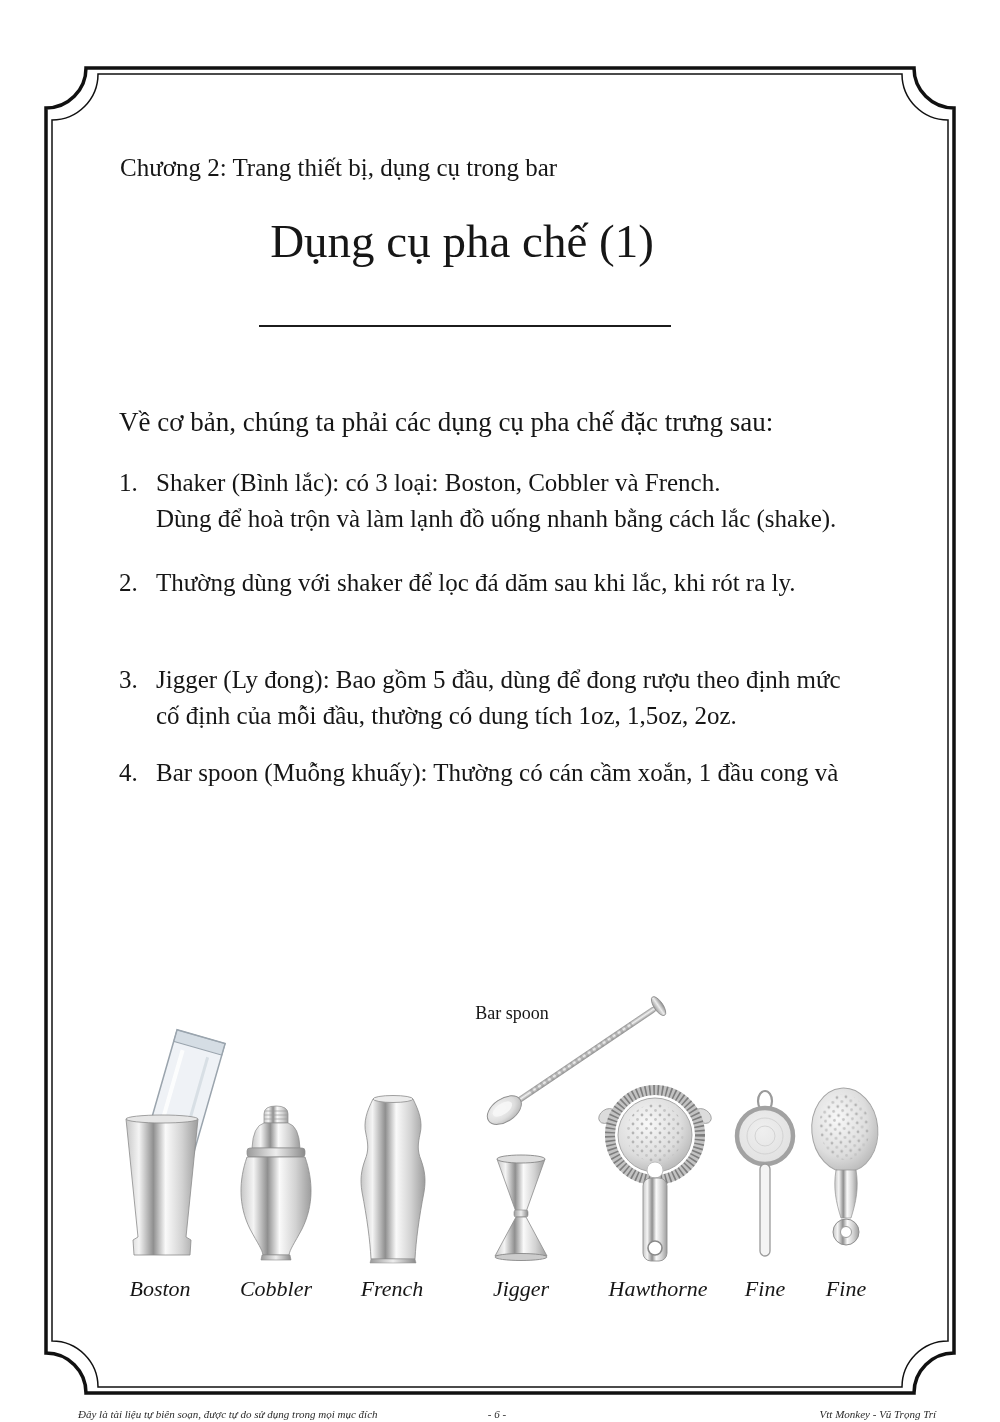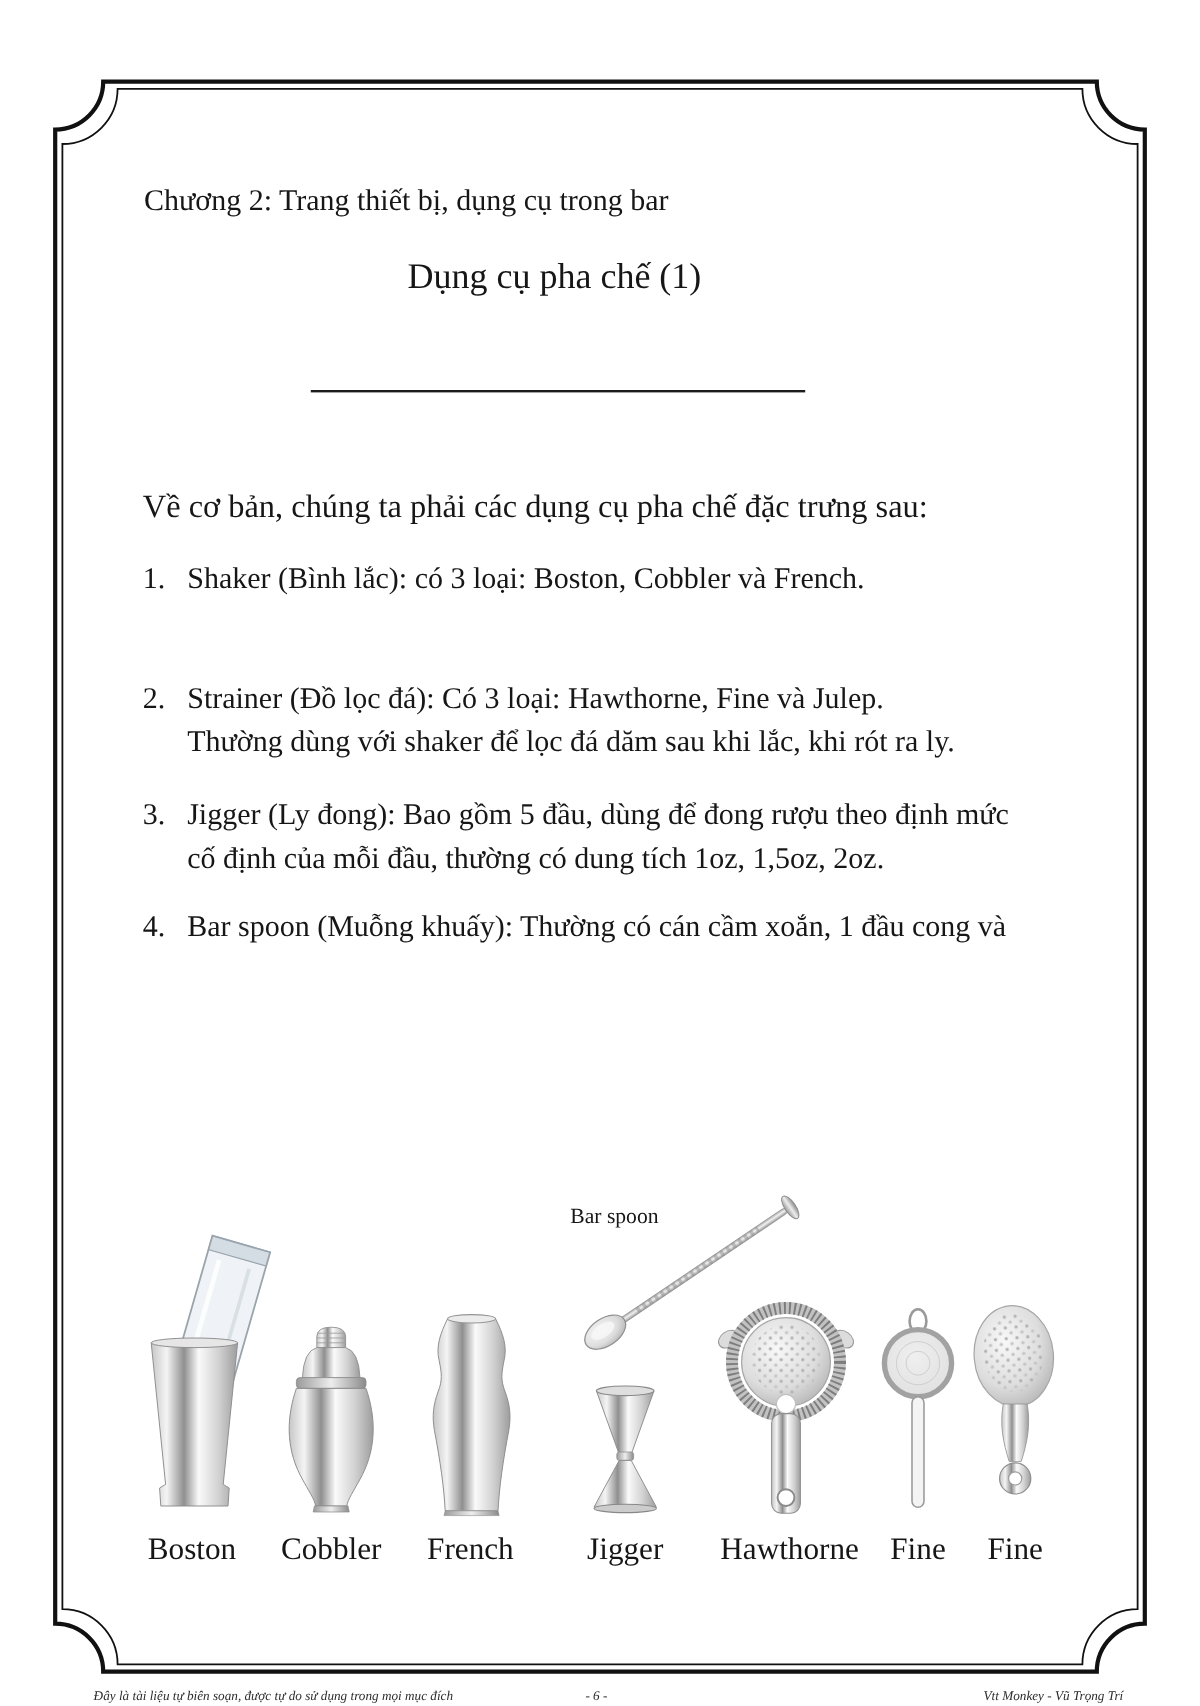--- a/index.html
+++ b/index.html
@@ -3,30 +3,30 @@
 <meta charset="utf-8">
 <style>
   html,body{margin:0;padding:0;background:#ffffff;}
   .page{
     position:relative;width:1000px;height:1422px;background:#ffffff;
     font-family:"Liberation Serif", serif;color:#161616;overflow:hidden;margin-top:22px;
   }
   .frame-svg{position:absolute;left:0;top:0;}
   .chapter{position:absolute;left:120px;top:132px;font-size:25px;white-space:nowrap;}
   .doc-title{position:absolute;left:462px;top:192px;transform:translateX(-50%);
-    font-size:30px;white-space:nowrap;}
+    font-size:47px;white-space:nowrap;}
   .title-rule{position:absolute;left:259px;top:303px;width:412px;height:2px;background:#1c1c1c;}
   .intro{position:absolute;left:119px;top:385px;font-size:27px;white-space:nowrap;}
   .list-item{position:absolute;left:119px;display:flex;font-size:25px;line-height:36px;}
   .list-item .num{width:37px;flex:none;}
   .list-item .lines{white-space:nowrap;}
   .it1{top:443px;} .it2{top:543px;} .it3{top:640px;} .it4{top:733px;}
   .figure-svg{position:absolute;left:0;top:955px;}
   .spoon-label{position:absolute;left:512px;top:981px;transform:translateX(-50%);font-size:18px;}
-  .tool-label{position:absolute;top:1254px;transform:translateX(-50%);font-size:26px;white-space:nowrap;}
+  .tool-label{position:absolute;top:1254px;transform:translateX(-50%);font-size:22px;white-space:nowrap;font-style:italic;}
   .footer{position:absolute;left:0;top:1386px;width:1000px;height:22px;
     font-size:11px;font-style:italic;color:#2a2a2a;}
   .footer .f-left{position:absolute;left:78px;}
   .footer .f-center{position:absolute;left:497px;transform:translateX(-50%);}
   .footer .f-right{position:absolute;right:64px;}
 </style>
 </head>
 <body>
 
 <div class="page">
@@ -38,26 +38,26 @@
 
   <div class="chapter">Chương 2: Trang thiết bị, dụng cụ trong bar</div>
   <div class="doc-title">Dụng cụ pha chế (1)</div>
   <div class="title-rule"></div>
   <div class="intro">Về cơ bản, chúng ta phải các dụng cụ pha chế đặc trưng sau:</div>
 
   <div class="list-item it1">
     <span class="num">1.</span>
     <span class="lines">
       <div>Shaker (Bình lắc): có 3 loại: Boston, Cobbler và French.</div>
+      <div>Dùng để hoà trộn và làm lạnh đồ uống nhanh bằng cách lắc (shake).</div>
     </span>
   </div>
   <div class="list-item it2">
     <span class="num">2.</span>
     <span class="lines">
-      <div>Strainer (Đồ lọc đá): Có 3 loại: Hawthorne, Fine và Julep.</div>
       <div>Thường dùng với shaker để lọc đá dăm sau khi lắc, khi rót ra ly.</div>
     </span>
   </div>
   <div class="list-item it3">
     <span class="num">3.</span>
     <span class="lines">
       <div>Jigger (Ly đong): Bao gồm 5 đầu, dùng để đong rượu theo định mức</div>
       <div>cố định của mỗi đầu, thường có dung tích 1oz, 1,5oz, 2oz.</div>
     </span>
   </div>

